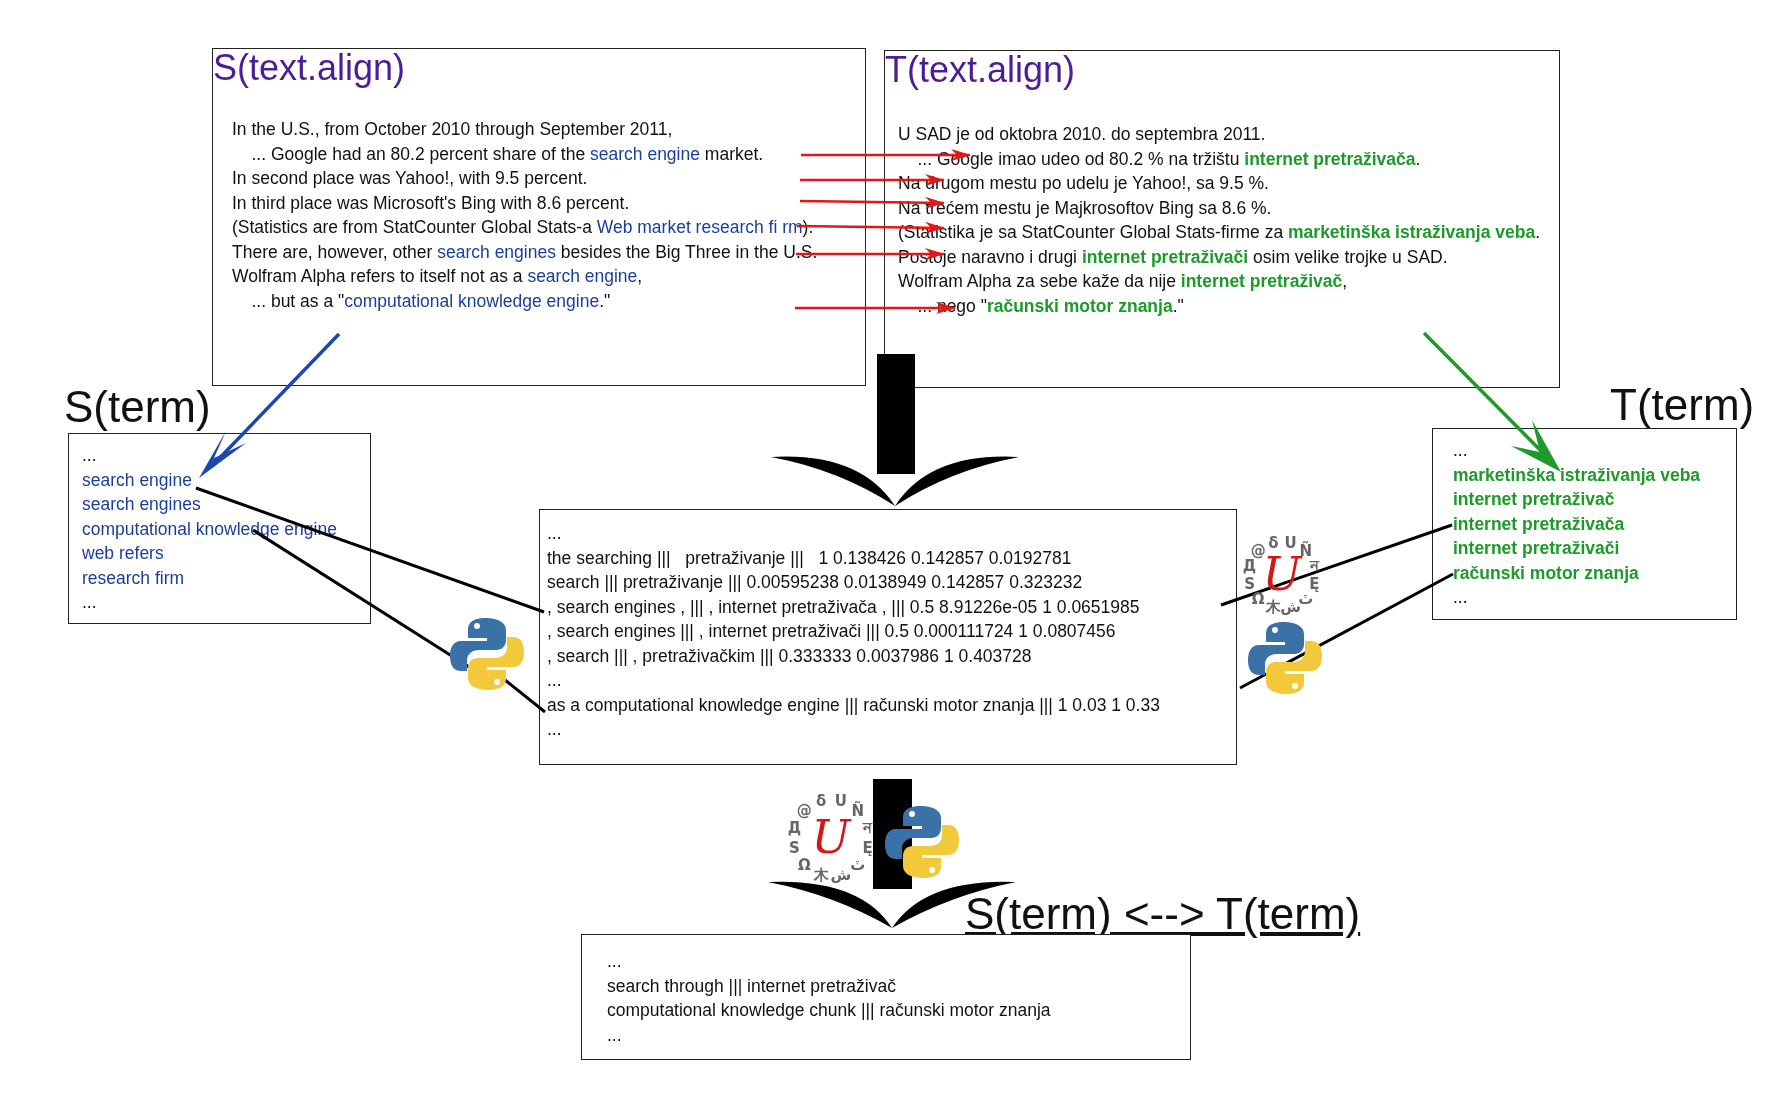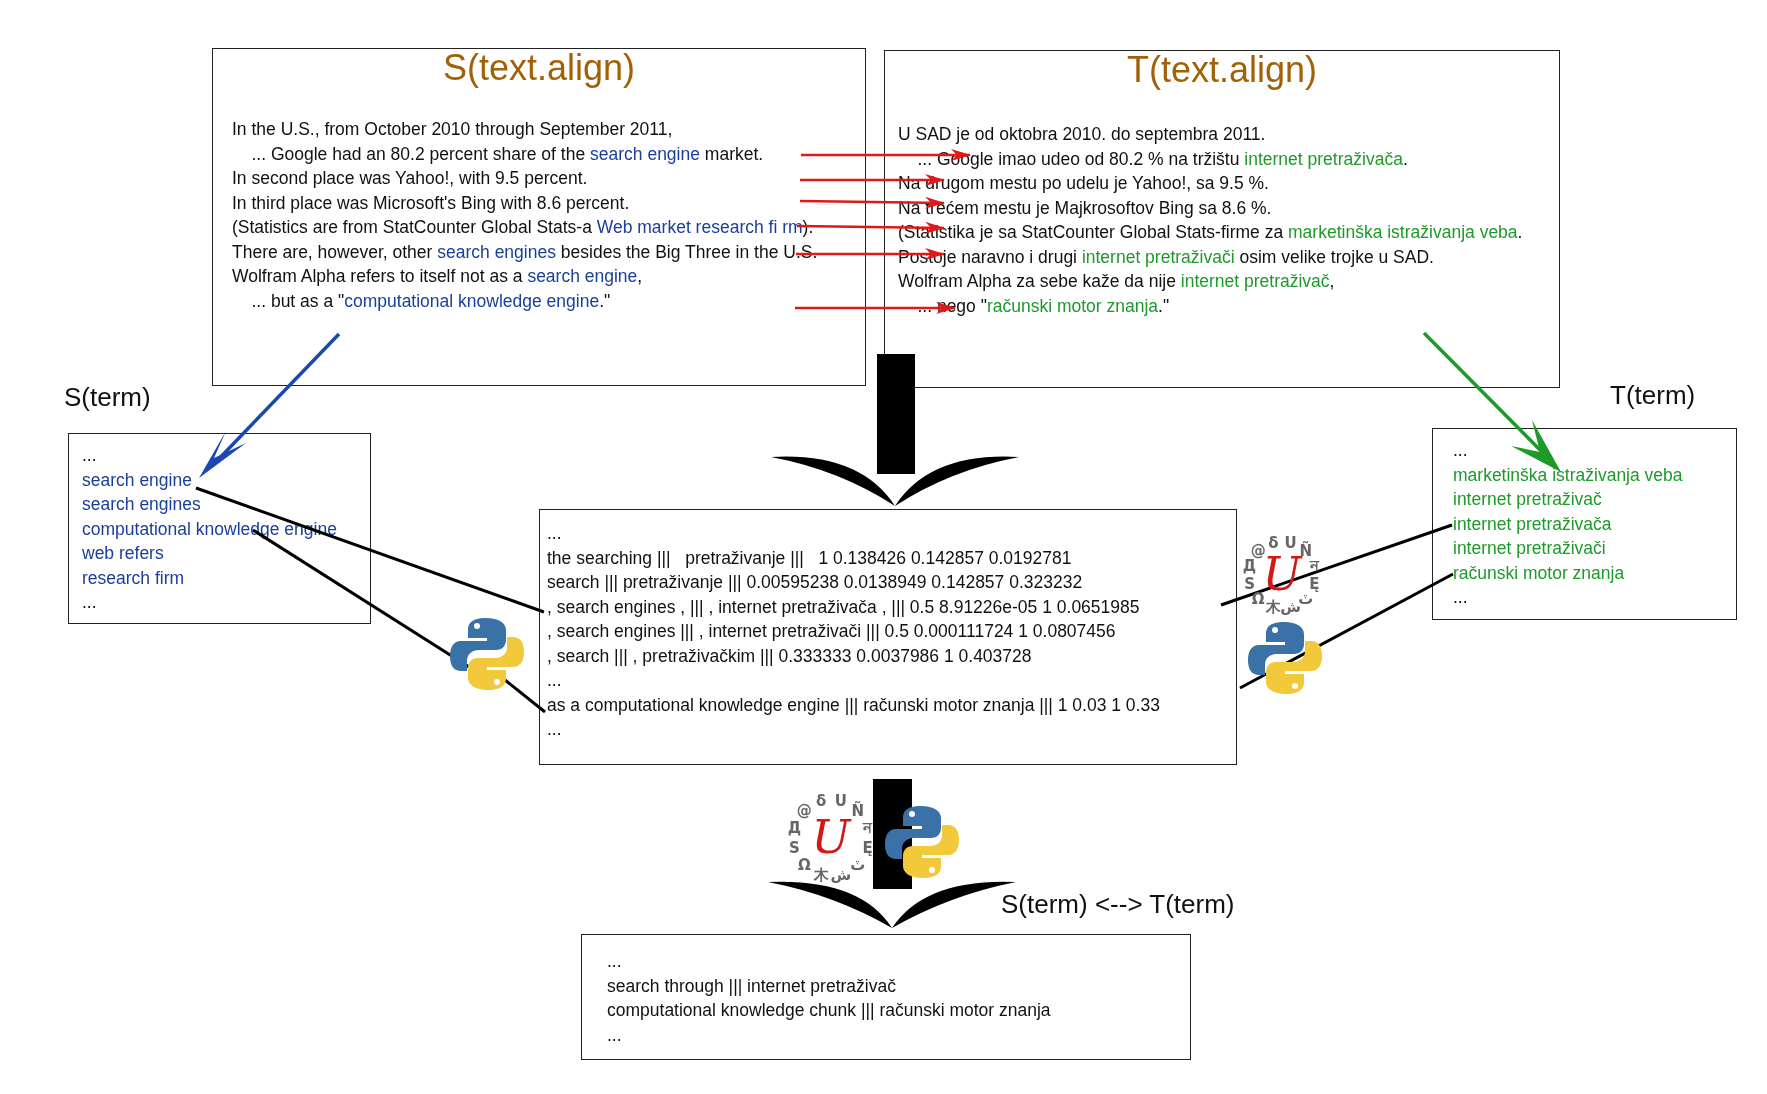--- a/index.html
+++ b/index.html
@@ -1,24 +1,24 @@
 <!DOCTYPE html>
 <html><head>
 <meta charset="utf-8">
 <style>
   html, body { margin: 0; padding: 0; background: #ffffff; }
   body { width: 1767px; height: 1094px; position: relative; overflow: hidden;
          font-family: "Liberation Sans", "DejaVu Sans", sans-serif; color: #111; }
   #canvas { position: absolute; left: 0; top: 0; width: 1767px; height: 1094px; }
   .box { position: absolute; border: 1.5px solid #222; background: #fff; box-sizing: border-box; }
-  .box-title { position: absolute; left: 0; right: 0; text-align: center; font-size: 36px; color: #a16207; }
+  .box-title { position: absolute; left: 0; right: 0; text-align: left; font-size: 36px; color: #4c1d95; }
   .lines { position: absolute; font-size: 17.5px; line-height: 24.5px; white-space: pre; }
-  .label { position: absolute; font-size: 26px; color: #111; white-space: nowrap; }
+  .label { position: absolute; font-size: 44px; color: #111; white-space: nowrap; }
   .blue { color: #1a3f9a; }
-  .green { color: #1d9a2a; }
+  .green { color: #1d9a2a; font-weight: bold; }
   .term-list { position: absolute; font-size: 17.5px; line-height: 24.5px; white-space: pre; }
   svg.overlay { position: absolute; left: 0; top: 0; pointer-events: none; }
   .logo { position: absolute; }
 </style>
 </head>
 <body>
 
 <div id="canvas">
 
   <div class="box" style="left:212px; top:48px; width:654px; height:338px;">
@@ -40,21 +40,21 @@
   <div class="box" style="left:1432px; top:428px; width:305px; height:192px;">
     <div class="term-list" id="tgt-terms" style="left:20px; top:9px;"><div>...</div><div class="green">marketinška istraživanja veba</div><div class="green">internet pretraživač</div><div class="green">internet pretraživača</div><div class="green">internet pretraživači</div><div class="green">računski motor znanja</div><div>...</div></div>
   </div>
 
 
   <div class="box" style="left:539px; top:509px; width:698px; height:256px;">
     <div class="lines" id="phrase-lines" style="left:7px; top:11px;"><div>...</div><div>the searching |||   pretraživanje |||   1 0.138426 0.142857 0.0192781</div><div>search ||| pretraživanje ||| 0.00595238 0.0138949 0.142857 0.323232</div><div>, search engines , ||| , internet pretraživača , ||| 0.5 8.91226e-05 1 0.0651985</div><div>, search engines ||| , internet pretraživači ||| 0.5 0.000111724 1 0.0807456</div><div>, search ||| , pretraživačkim ||| 0.333333 0.0037986 1 0.403728</div><div>...</div><div>as a computational knowledge engine ||| računski motor znanja ||| 1 0.03 1 0.33</div><div>...</div></div>
   </div>
 
 
-  <div class="label" style="left:1001px; top:889px;">S(term) &lt;--&gt; T(term)</div>
+  <div class="label" style="left:965px; top:889px;text-decoration:underline;">S(term) &lt;--&gt; T(term)</div>
 
   <div class="box" style="left:581px; top:934px; width:610px; height:126px;">
     <div class="lines" id="result-lines" style="left:25px; top:14px;"><div>...</div><div>search through ||| internet pretraživač</div><div>computational knowledge chunk ||| računski motor znanja</div><div>...</div></div>
   </div>
 
   <svg class="overlay" width="1767" height="1094">
     <defs>
       <marker id="redhead" viewBox="0 0 20 12" refX="19" refY="6" markerWidth="20" markerHeight="12" markerUnits="userSpaceOnUse" orient="auto">
         <path d="M0,0 L20,6 L0,12 L6,6 Z" fill="#e01818"></path>
       </marker>

